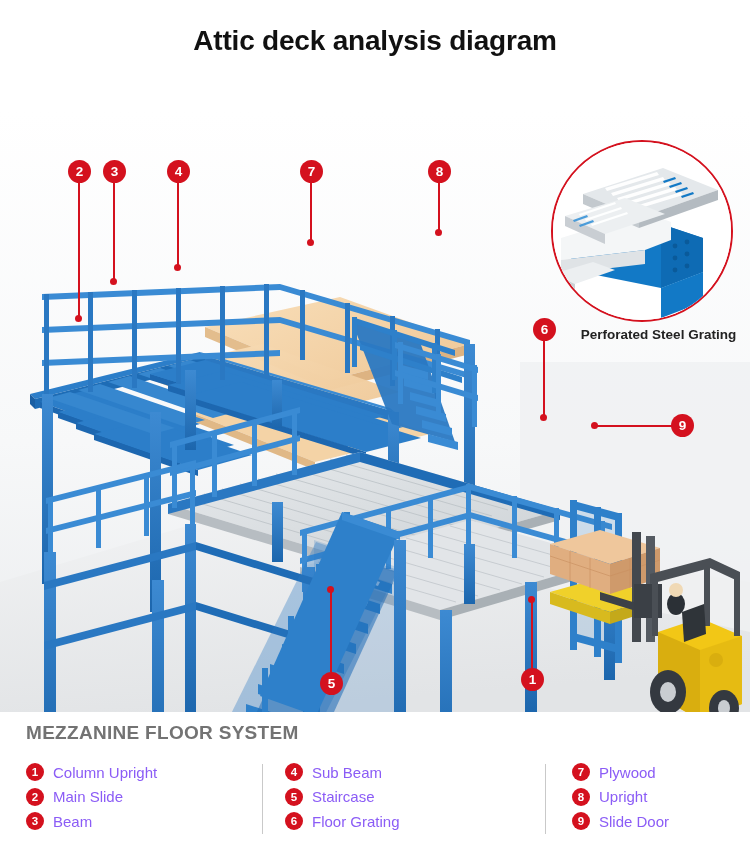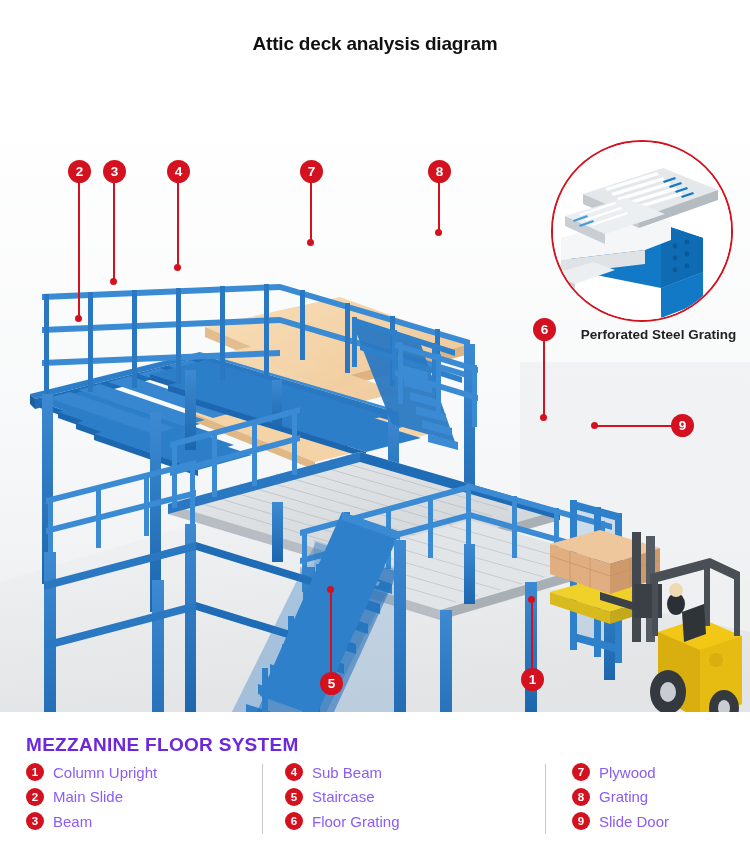--- a/index.html
+++ b/index.html
@@ -9,22 +9,22 @@
     background:#ffffff;
     font-family:"Liberation Sans", sans-serif;
     overflow:hidden;
     position:relative;
   }
   #page{position:relative;width:750px;height:851px;background:#fff;}
 
   
   .header{position:absolute;left:0;top:0;width:750px;text-align:center;}
   .title{
-    font-size:19px;font-weight:bold;color:#111;
-    letter-spacing:-0.2px;margin-top:34px;line-height:1.1;
+    font-size:28px;font-weight:bold;color:#111;
+    letter-spacing:-0.2px;margin-top:26px;line-height:1.1;
   }
   .subtitle{
     font-size:14.5px;color:#5a5a5a;line-height:1.55;
     margin-top:12px;padding:0 100px;
   }
 
   
   .stage{position:absolute;left:0;top:112px;width:750px;height:600px;}
   .stage svg{display:block;}
 
@@ -50,23 +50,22 @@
   }
   .inset-caption{
     position:absolute;left:561px;top:327px;width:195px;text-align:center;
     font-size:13.5px;font-weight:bold;color:#222;
   }
 
   
   .legend{position:absolute;left:0;top:716px;width:750px;height:135px;}
   .legend-title{
     position:absolute;left:26px;top:6px;
-    font-size:19px;font-weight:bold;color:#6d28d9;
+    font-size:19px;font-weight:bold;color:#737373;
     letter-spacing:0.3px;
-    margin-top:12px;
   }
   .legend-col{position:absolute;top:44px;}
   .legend-col.c1{left:26px;}
   .legend-col.c2{left:285px;}
   .legend-col.c3{left:572px;}
   .legend-row{display:flex;align-items:center;height:24.5px;margin-bottom:0px;}
   .legend-badge{
     width:18px;height:18px;border-radius:50%;background:#d4111e;color:#fff;
     font-size:11.5px;font-weight:bold;display:flex;align-items:center;
     justify-content:center;flex:0 0 auto;
@@ -551,21 +550,21 @@
       </div>
     </div>
 
     <div class="legend-col c3">
       <div class="legend-row">
         <span class="legend-badge">7</span>
         <span class="legend-label">Plywood</span>
       </div>
       <div class="legend-row">
         <span class="legend-badge">8</span>
-        <span class="legend-label">Grating</span>
+        <span class="legend-label">Upright</span>
       </div>
       <div class="legend-row">
         <span class="legend-badge">9</span>
         <span class="legend-label">Slide Door</span>
       </div>
     </div>
   </div>
 
 </div>
 

